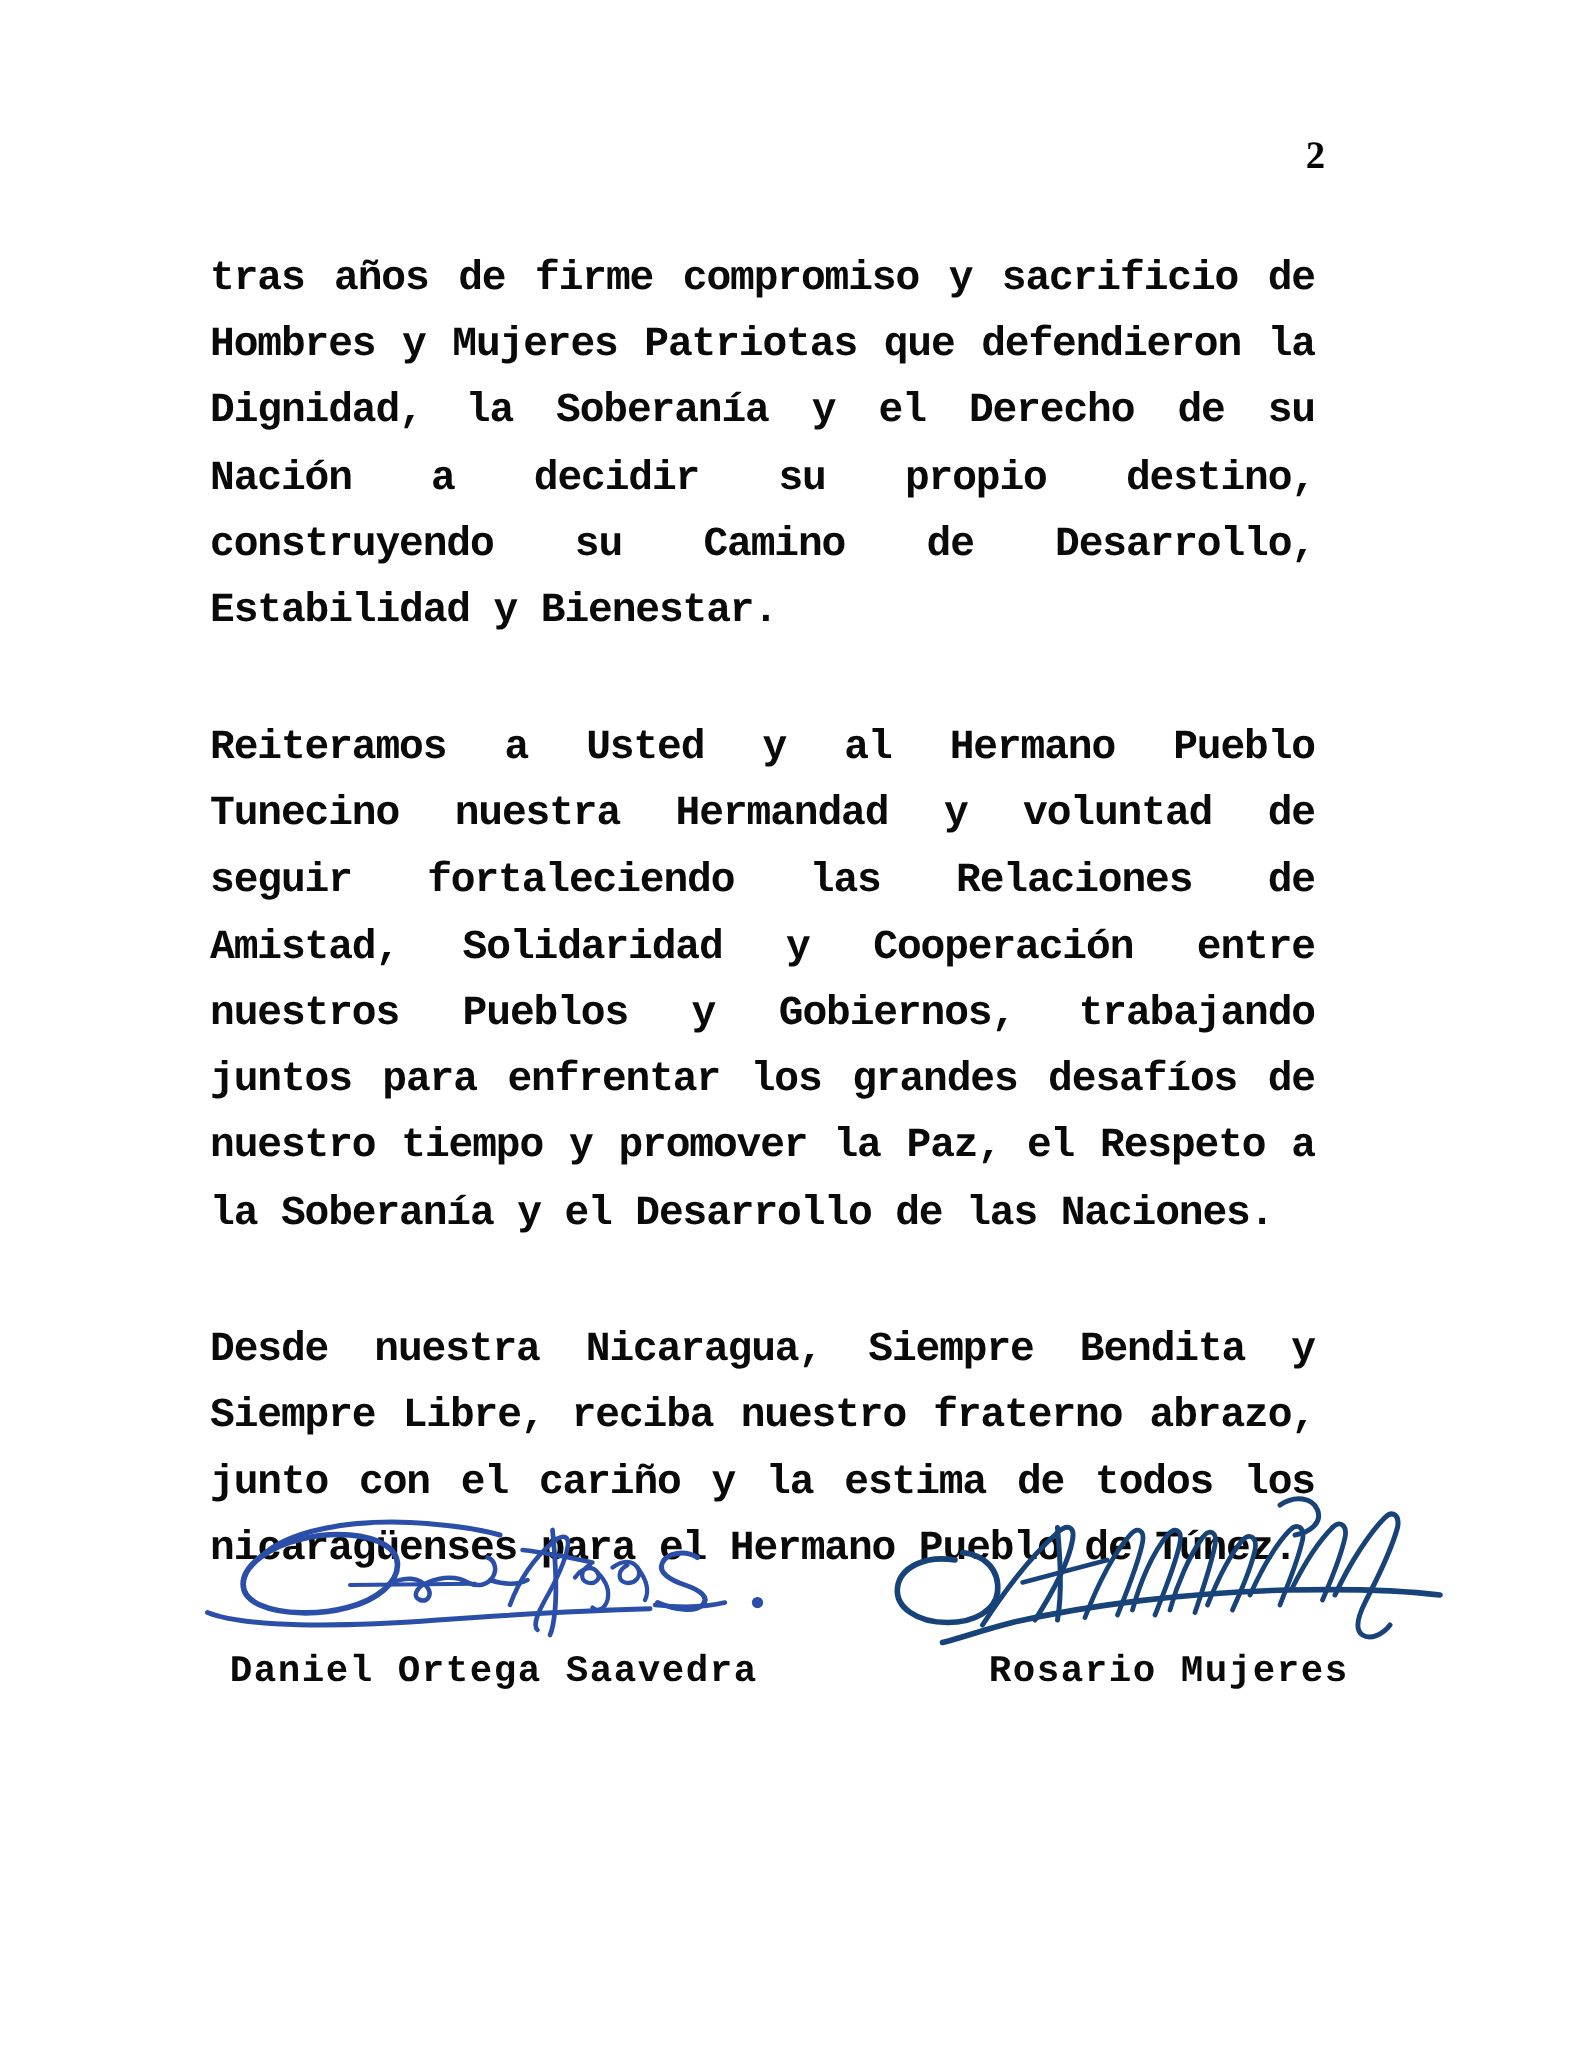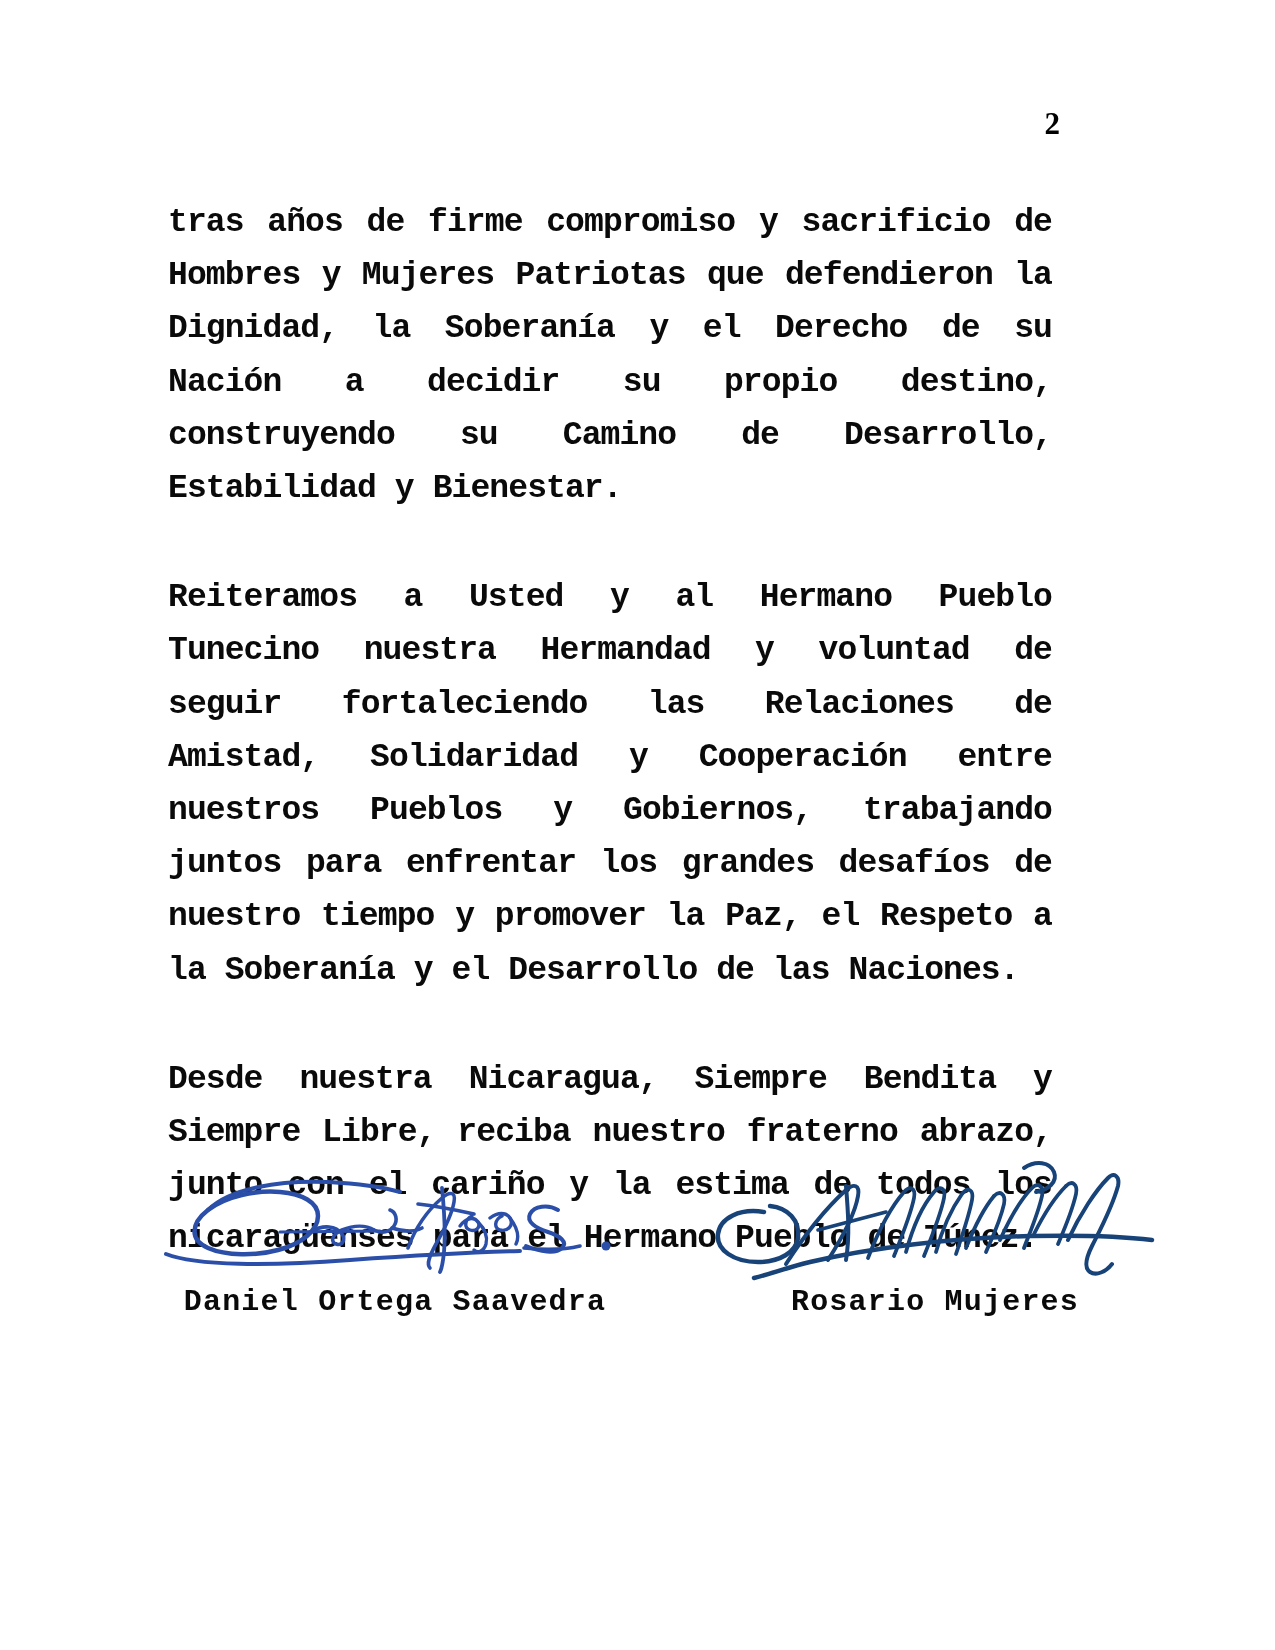--- a/index.html
+++ b/index.html
@@ -56,21 +56,21 @@
     word-spacing: 0px;
     color: #0a0a0a;
     hyphens: none;
     -webkit-hyphens: none;
   }
   .para:last-child { margin-bottom: 0; }
 
   
   .signatures {
     position: absolute;
-    top: 1152px;
+    top: 1188px;
     left: 140px;
     width: 960px;
     height: 190px;
   }
   .sig-block {
     position: absolute;
     top: 0;
     width: 470px;
     height: 190px;
   }

